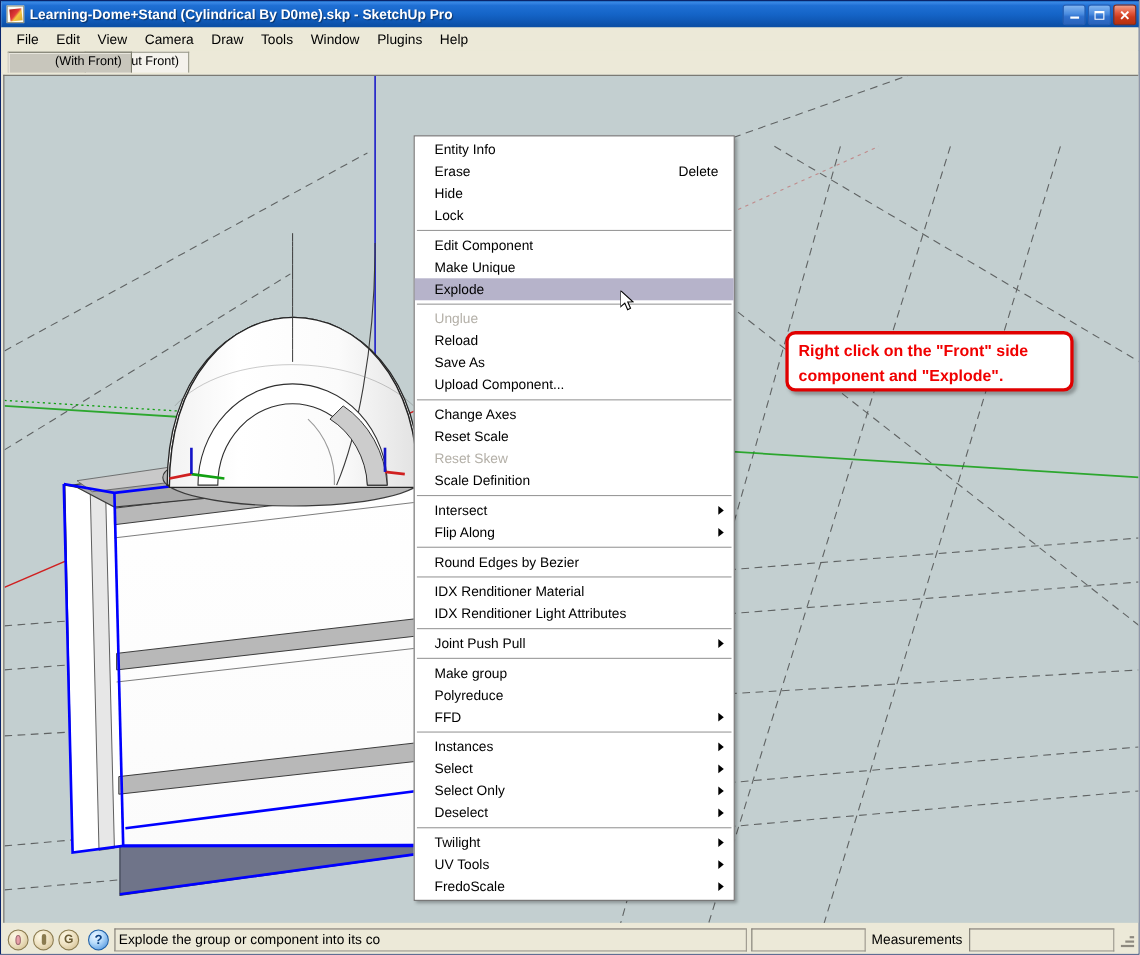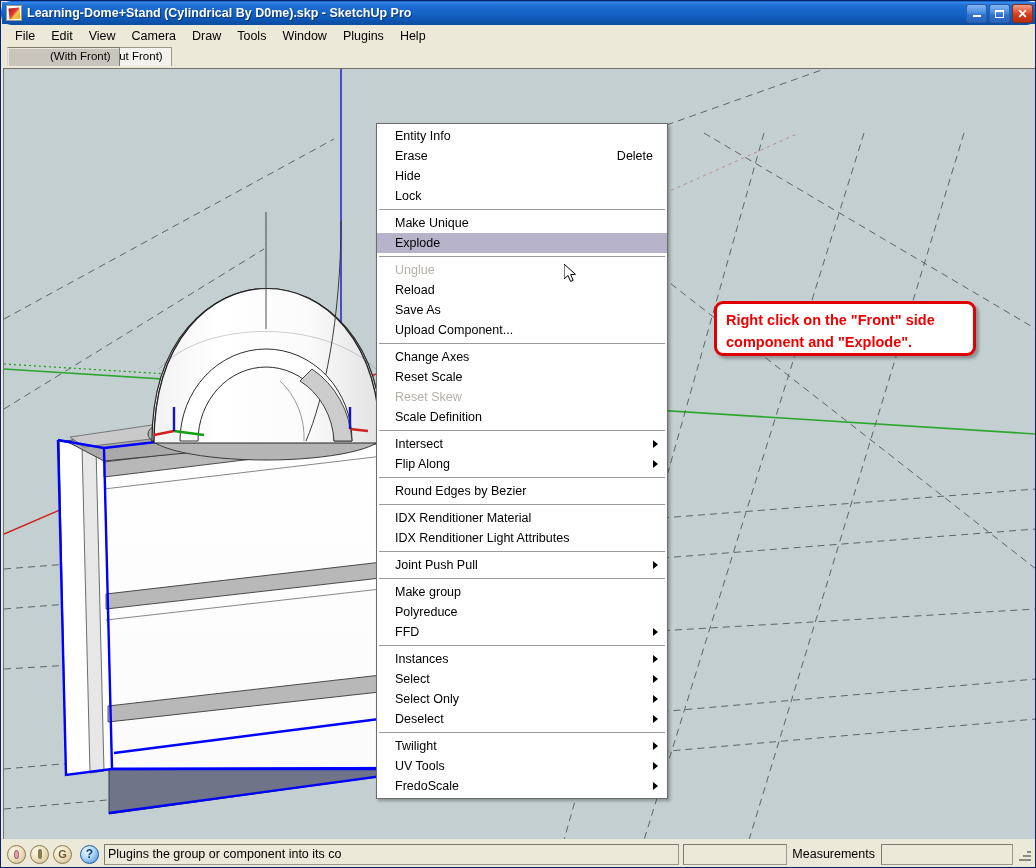--- a/index.html
+++ b/index.html
@@ -14,21 +14,21 @@
     width: 1036px; height: 868px;
     background: #ece9d8;
     border: 1px solid #0a246a;
     overflow: hidden;
   }
 
   
   .titlebar {
     position: absolute; left: 0; top: 0; width: 1036px; height: 24px;
     background: linear-gradient(to bottom, #0a5fc4 0%, #3a8ae0 8%, #1b6fd0 40%, #0d5ab8 88%, #0a4ca0 100%);
-    display: flex; align-items: center; border-radius: 10px;
+    display: flex; align-items: center;
   }
   .titlebar-inner {
     position: absolute; left: 1px; top: 1px; right: 1px; bottom: 1px;
     background: linear-gradient(to bottom, #3c8ae8 0%, #1f6fd4 14%, #1565c8 48%, #0f57b4 80%, #0b4ea4 100%);
     display: flex; align-items: center;
   }
   .app-icon {
     width: 16px; height: 16px; margin-left: 4px; margin-right: 5px;
     position: relative; flex: none;
     background: #fdfdf6;
@@ -389,20 +389,23 @@
         <span class="accel">Delete</span>
       </div>
       <div class="ctxitem">
         <span>Hide</span>
       </div>
       <div class="ctxitem">
         <span>Lock</span>
       </div>
       <div class="ctxsep"></div>
       <div class="ctxitem">
+        <span>Edit Component</span>
+      </div>
+      <div class="ctxitem">
         <span>Make Unique</span>
       </div>
       <div class="ctxitem selected">
         <span>Explode</span>
       </div>
       <div class="ctxsep"></div>
       <div class="ctxitem disabled">
         <span>Unglue</span>
       </div>
       <div class="ctxitem">
@@ -503,21 +506,21 @@
     <div class="status-icons">
       <div class="circ-icon">
           <div class="pin"></div>
         </div>
       <div class="circ-icon">
           <div class="person"></div>
         </div>
       <div class="circ-icon">G</div>
     </div>
     <div class="help-icon">?</div>
-    <div class="status-field">Plugins the group or component into its co</div>
+    <div class="status-field">Explode the group or component into its co</div>
     <div class="status-small"></div>
     <div class="meas-label">Measurements</div>
     <div class="meas-field"></div>
     <div class="grip">
         <i></i>
         <i></i>
         <i></i>
       </div>
   </div>
 

